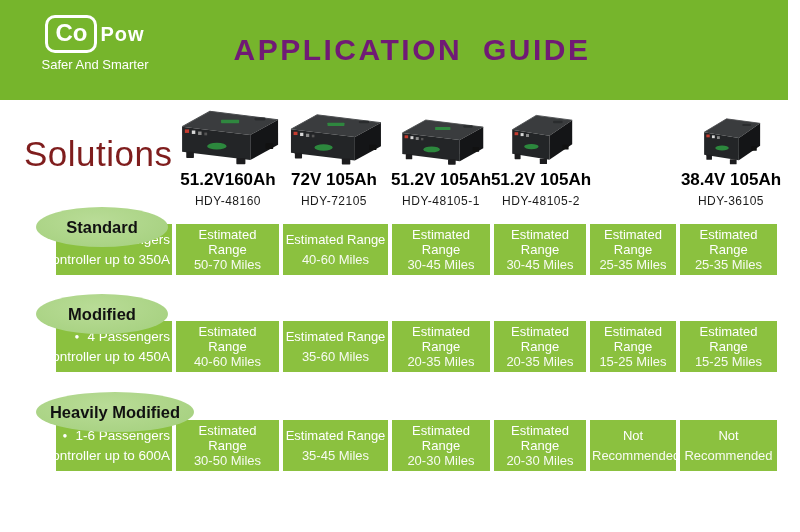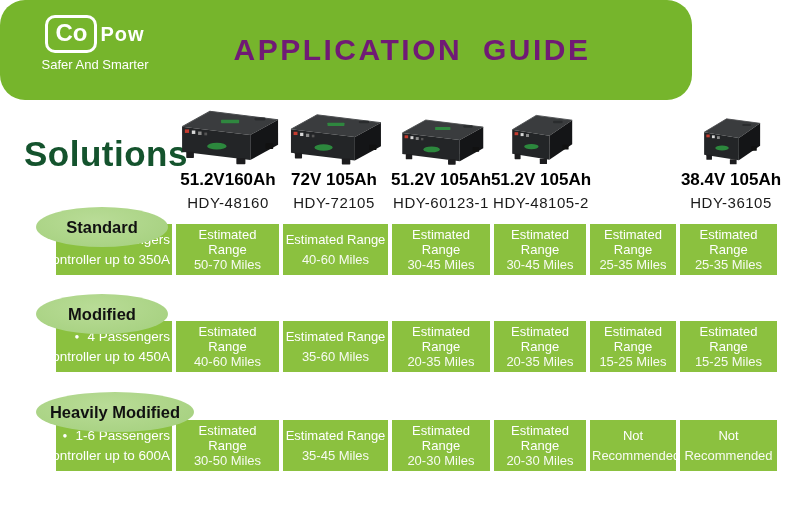--- a/index.html
+++ b/index.html
@@ -4,51 +4,50 @@
 <style>
   * { margin:0; padding:0; box-sizing:border-box; }
   body { font-family: "Liberation Sans", sans-serif; }
   .page {
     position:relative; width:800px; height:532px;
     background:#ffffff; overflow:hidden;
   }
 
   
   .header {
-    position:absolute; top:0; left:0; width:692px; height:100px;
+    position:absolute; top:0; left:0; width:788px; height:100px;
     background:#76b52c;
-    border-radius:25px;
   }
   .logo { position:absolute; left:30px; top:15px; width:130px; text-align:center; color:#fff; }
   .logo-row { display:flex; align-items:center; justify-content:center; }
   .co-box {
     display:inline-block; border:3px solid #fff; border-radius:10px;
     padding:0 7px 2px 7px; font-size:24px; font-weight:bold; line-height:30px; color:#fff;
   }
   .pow { font-size:20px; font-weight:bold; letter-spacing:1px; margin-left:3px; color:#fff; }
   .tagline { font-size:13px; font-weight:normal; margin-top:4px; color:#fff; }
   .page-title {
     position:absolute; left:412px; top:33px; transform:translateX(-50%);
     color:#701a75; font-size:30px; font-weight:bold; letter-spacing:2.5px; word-spacing:10px;
     white-space:nowrap;
   }
 
   
   .solutions-title {
     position:absolute; left:24px; top:134px;
-    font-size:35px; font-weight:bold; color:#14532d; letter-spacing:0.5px;
+    font-size:35px; font-weight:normal; color:#7f1d1d; letter-spacing:0.5px;
   }
 
   
   .product {
     position:absolute; top:103px; display:flex; flex-direction:column; align-items:center;
   }
   .batt-wrap { display:flex; align-items:flex-end; justify-content:center; height:64px; }
   .product-spec { font-size:17px; font-weight:bold; color:#000; margin-top:3px; white-space:nowrap; }
-  .product-model { font-size:15px; color:#1a1a1a; margin-top:4px; letter-spacing:0.5px; white-space:nowrap; }
+  .product-model { font-size:12px; color:#1a1a1a; margin-top:4px; letter-spacing:0.5px; white-space:nowrap; }
 
   
   .pill {
     position:absolute; left:36px; width:132px; height:40px; z-index:2;
     border-radius:50%;
     background:radial-gradient(ellipse at 45% 35%, #b9dc97, #a3cf7c);
     display:flex; align-items:center; justify-content:center;
     font-size:16.5px; font-weight:bold; color:#111; white-space:nowrap;
   }
   .pill.wide { width:158px; }
@@ -140,21 +139,21 @@
     <div class="product-spec">72V 105Ah</div>
     <div class="product-model">HDY-72105</div>
   </div>
   <div class="product" style="left:383px; width:116px;">
     <div class="batt-wrap">
       <svg width="98" height="54" viewBox="0 0 160 92">
           <use href="#batt-long"></use>
         </svg>
     </div>
     <div class="product-spec">51.2V 105Ah</div>
-    <div class="product-model">HDY-60123-1</div>
+    <div class="product-model">HDY-48105-1</div>
   </div>
   <div class="product" style="left:485px; width:112px;">
     <div class="batt-wrap">
       <svg width="86" height="60" viewBox="0 0 120 100">
           <use href="#batt-cube"></use>
         </svg>
     </div>
     <div class="product-spec">51.2V 105Ah</div>
     <div class="product-model">HDY-48105-2</div>
   </div>

